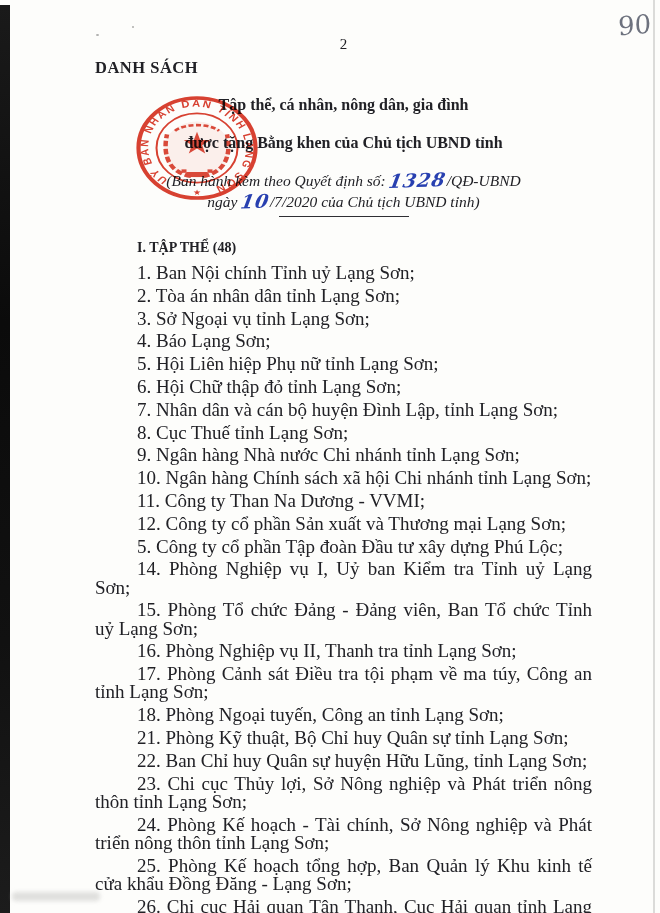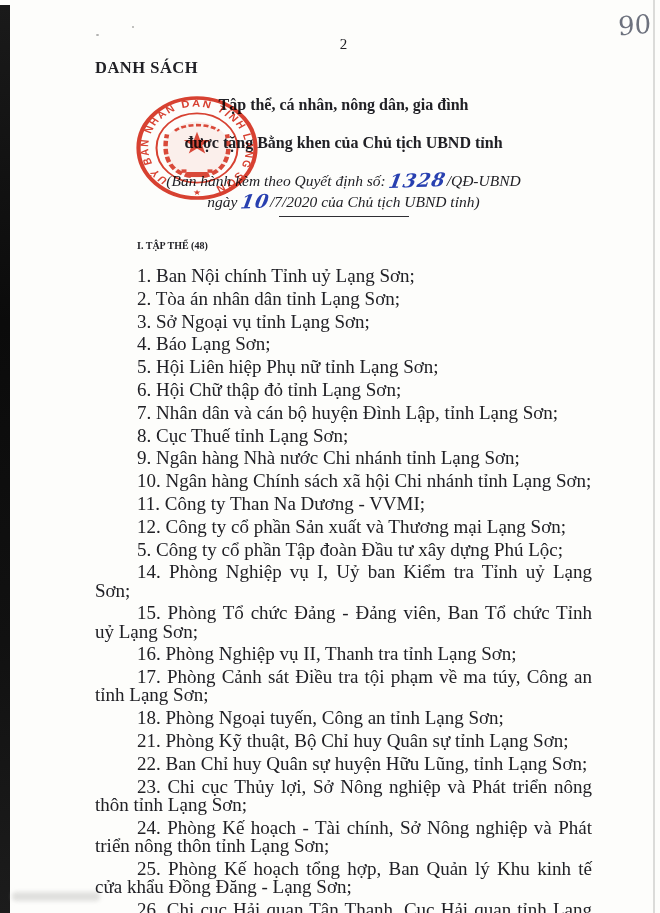--- a/index.html
+++ b/index.html
@@ -26,21 +26,21 @@
   
   .content{position:absolute;left:95px;top:36px;width:497px;}
   .pagenum{text-align:center;font-size:15px;margin:0 0 5px 0;}
   .title{font-weight:bold;font-size:16.5px;letter-spacing:.5px;margin:0;}
   .sub{text-align:center;font-weight:bold;font-size:16px;line-height:22px;margin:16px;}
   .decree{text-align:center;font-style:italic;font-size:15.5px;line-height:20px;margin:0;}
   .hand-blue{display:inline-block;font-family:"DejaVu Serif",serif;font-style:italic;
     font-weight:bold;color:#2840b0;font-size:19px;line-height:1;letter-spacing:1px;
     transform:skewX(-12deg) rotate(-2deg);margin:0 1px 0 3px;position:relative;top:1px;}
   .rule{width:130px;margin:4px auto 0 auto;border-top:1.6px solid #2f2f33;height:0;}
-  .heading{font-weight:bold;font-size:10px;margin:23px 0 16px 0;padding-left:42px;}
+  .heading{font-weight:bold;font-size:14px;margin:23px 0 8px 0;padding-left:42px;}
   .list{margin:0;}
   .item{margin:4.6px 0 0 0;text-indent:42px;text-align:justify;
     font-size:19px;line-height:18.2px;}
   
   .stamp{position:absolute;left:135px;top:95px;width:124px;height:106px;
     mix-blend-mode:multiply;opacity:.92;pointer-events:none;}
   .stamp text{font-family:"Liberation Sans","DejaVu Sans",sans-serif;font-weight:bold;}
 </style>
 </head>
 <body>

